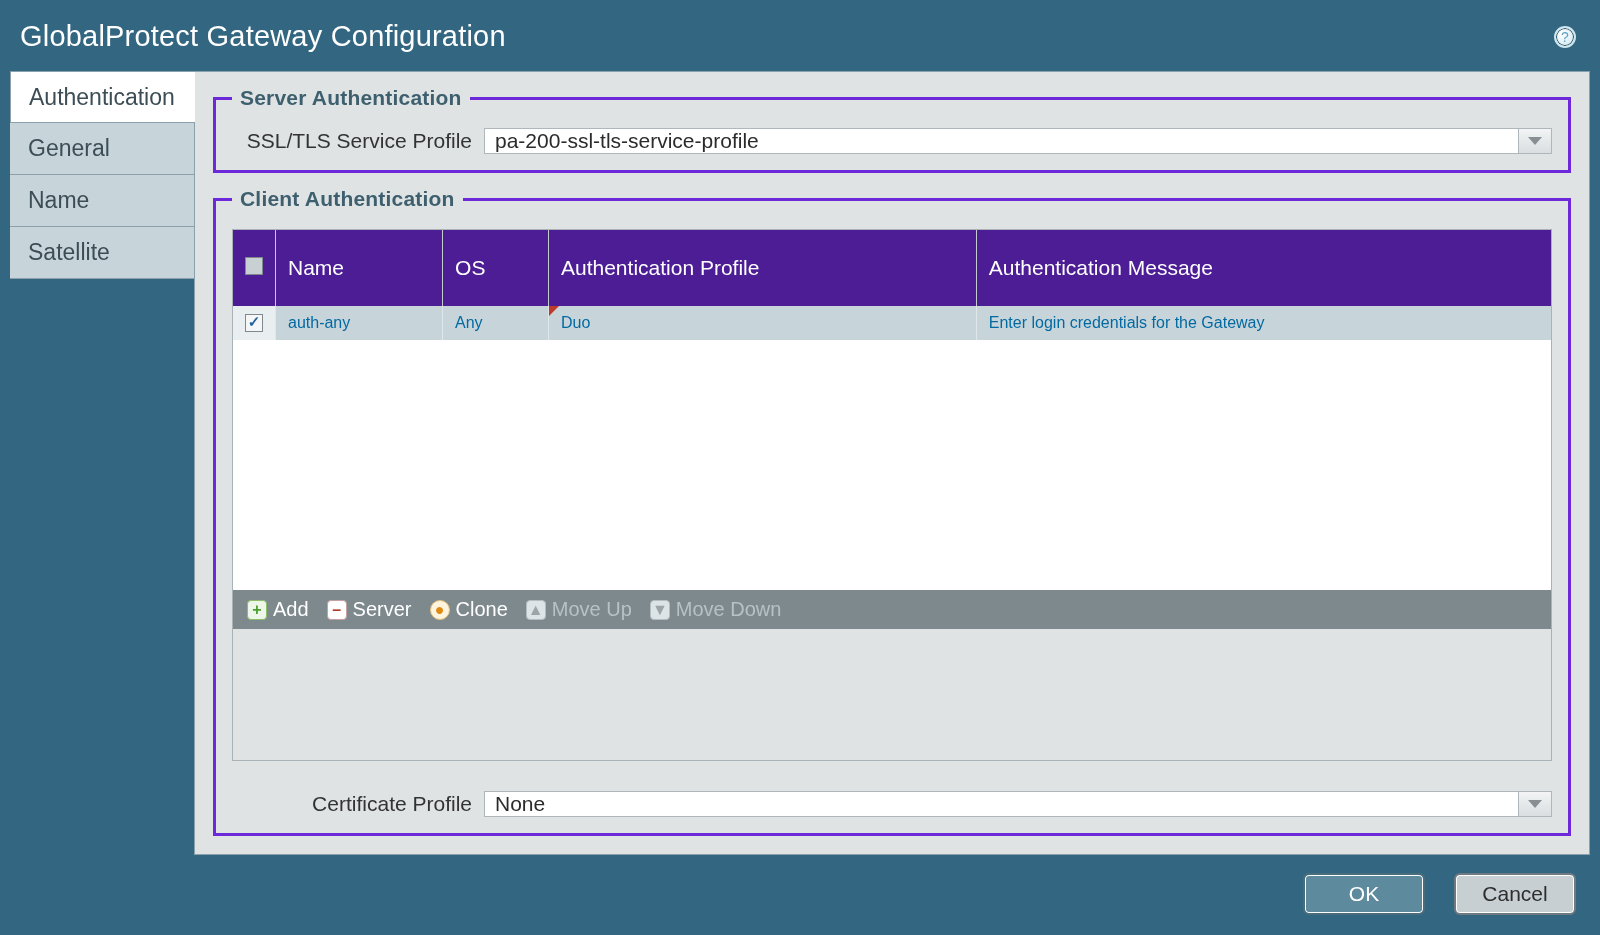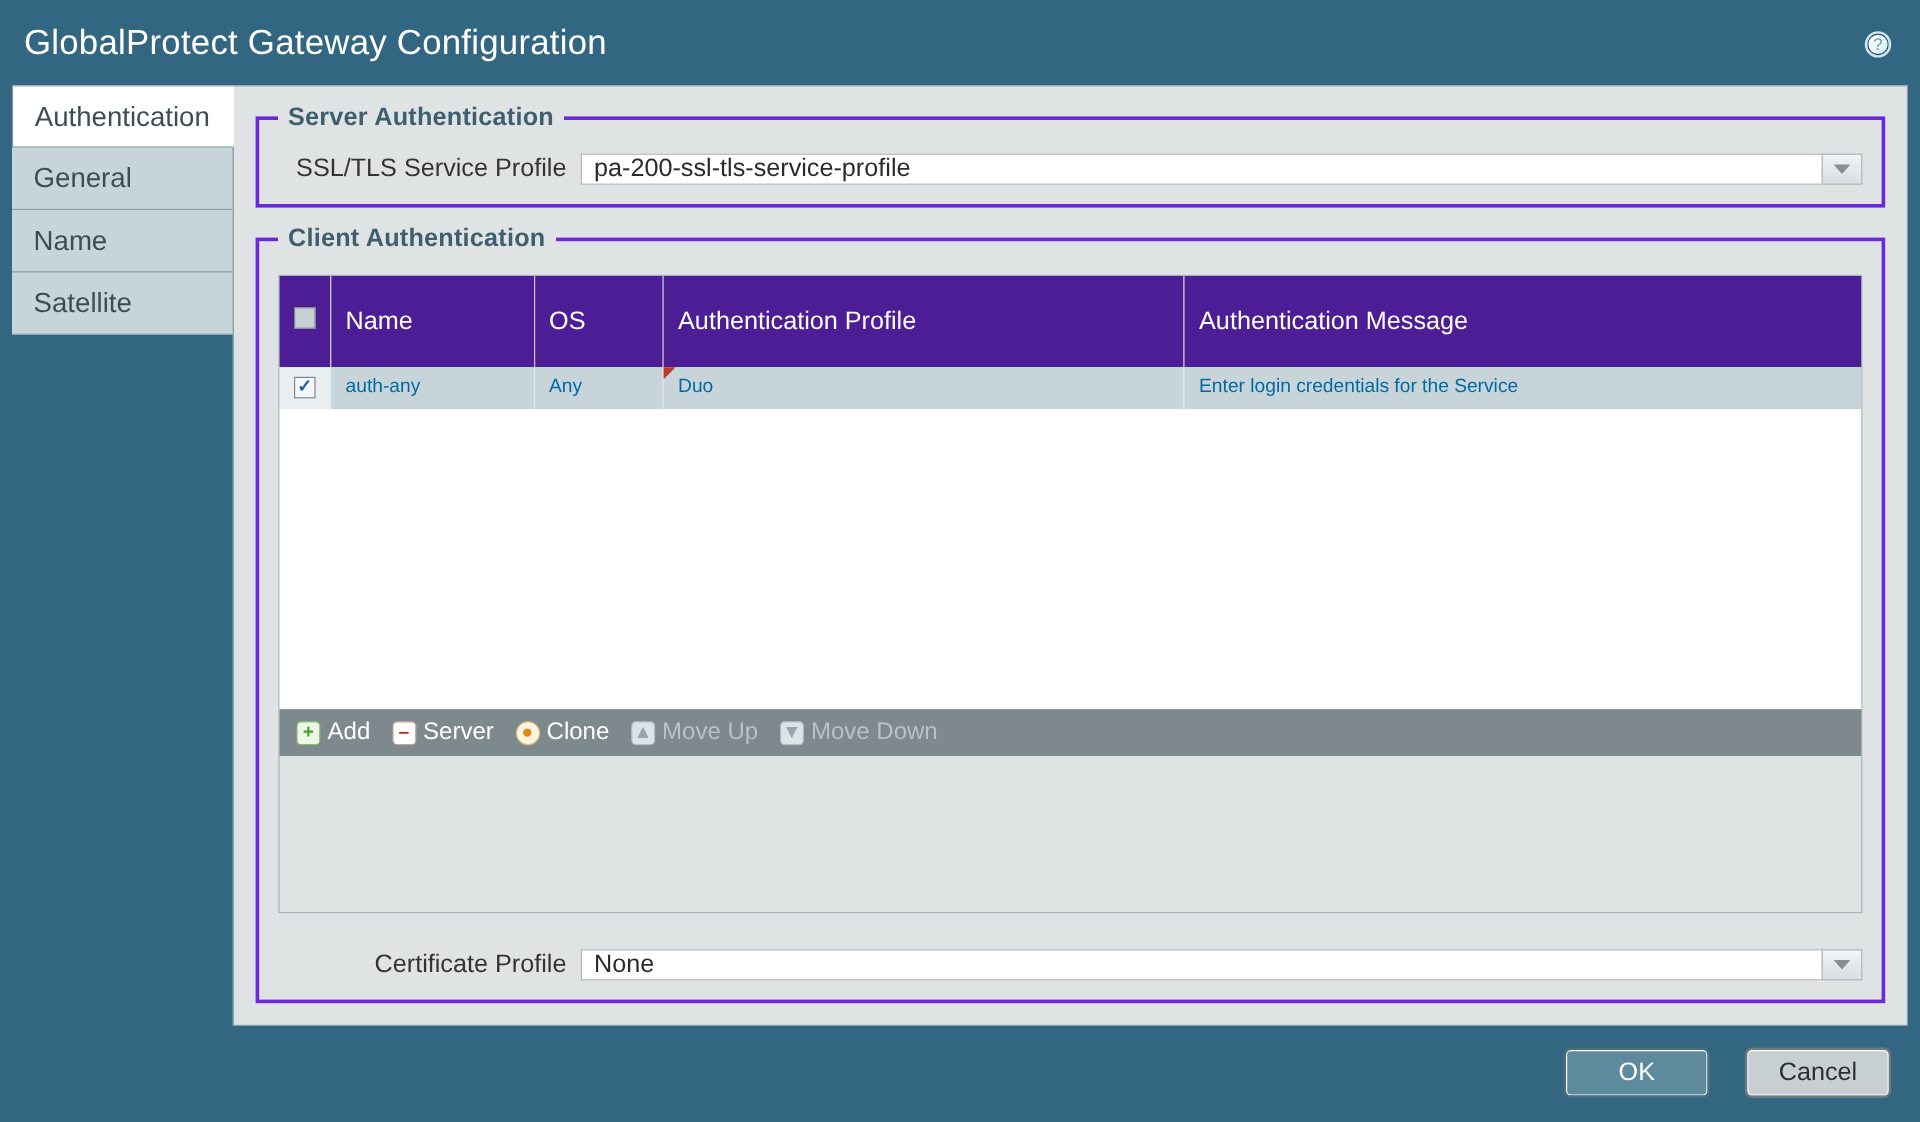--- a/index.html
+++ b/index.html
@@ -313,21 +313,21 @@
             <tr>
               <td class="chk">
                 <span class="chkbox checked"></span>
               </td>
               <td>auth-any</td>
               <td>Any</td>
               <td class="ap-cell">
                 <span class="ap-corner"></span>
                 <span>Duo</span>
               </td>
-              <td>Enter login credentials for the Service</td>
+              <td>Enter login credentials for the Gateway</td>
             </tr>
           </tbody>
         </table>
         <div class="grid-body-space"></div>
         <div class="grid-toolbar">
           <span class="tbtn">
             <span class="ticon add">+</span>
             <span>Add</span>
           </span>
           <span class="tbtn">

